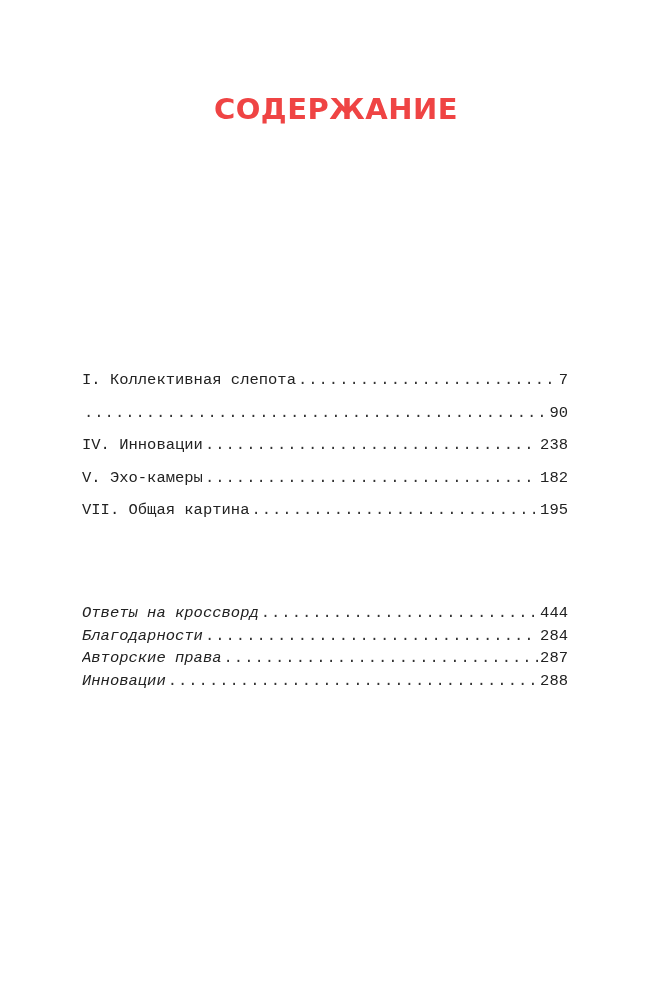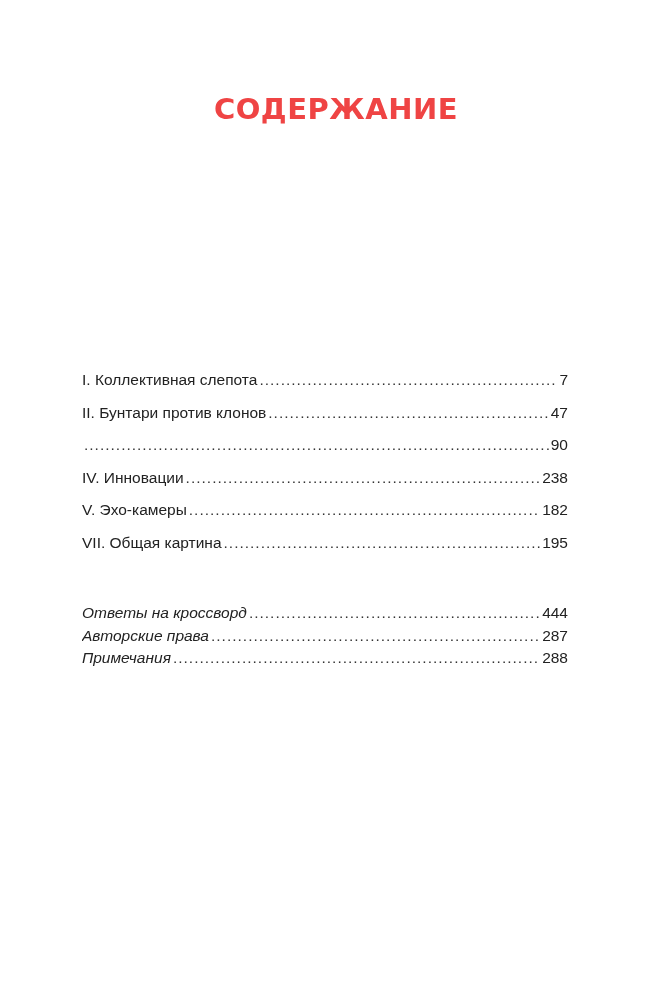--- a/index.html
+++ b/index.html
@@ -24,21 +24,21 @@
       font-weight: bold;
       font-size: 29px;
       letter-spacing: 0.5px;
       color: #ef4444;
       margin: 4px;
     }
     .toc {
       position: absolute;
       left: 82px;
       width: 486px;
-      font-family: Liberation Sans, sans-serif;
+      font-family: Liberation Mono, monospace;
       font-size: 15.5px;
       color: #222222;
     }
     .toc-main { top: 371px; }
     .toc-back { top: 604px; }
     .toc-row {
       display: flex;
       align-items: baseline;
       white-space: nowrap;
       overflow: hidden;
@@ -64,25 +64,20 @@
 
 <h1 class="page-title">СОДЕРЖАНИЕ</h1>
 
 <div class="toc toc-main">
   <div class="toc-row">
     <span class="toc-label">I. Коллективная слепота</span>
     <span class="toc-leader"></span>
     <span class="toc-page">7</span>
   </div>
   <div class="toc-row">
-    <span class="toc-label">II. Бунтари против клонов</span>
-    <span class="toc-leader"></span>
-    <span class="toc-page">47</span>
-  </div>
-  <div class="toc-row">
     <span class="toc-leader"></span>
     <span class="toc-page">90</span>
   </div>
   <div class="toc-row">
     <span class="toc-label">IV. Инновации</span>
     <span class="toc-leader"></span>
     <span class="toc-page">238</span>
   </div>
   <div class="toc-row">
     <span class="toc-label">V. Эхо-камеры</span>
@@ -96,22 +91,27 @@
   </div>
 </div>
 
 <div class="toc toc-back">
   <div class="toc-row">
     <span class="toc-label">Ответы на кроссворд</span>
     <span class="toc-leader"></span>
     <span class="toc-page">444</span>
   </div>
   <div class="toc-row">
+    <span class="toc-label">Благодарности</span>
+    <span class="toc-leader"></span>
+    <span class="toc-page">284</span>
+  </div>
+  <div class="toc-row">
     <span class="toc-label">Авторские права</span>
     <span class="toc-leader"></span>
     <span class="toc-page">287</span>
   </div>
   <div class="toc-row">
-    <span class="toc-label">Примечания</span>
+    <span class="toc-label">Инновации</span>
     <span class="toc-leader"></span>
     <span class="toc-page">288</span>
   </div>
 </div>
 
 </body></html>

